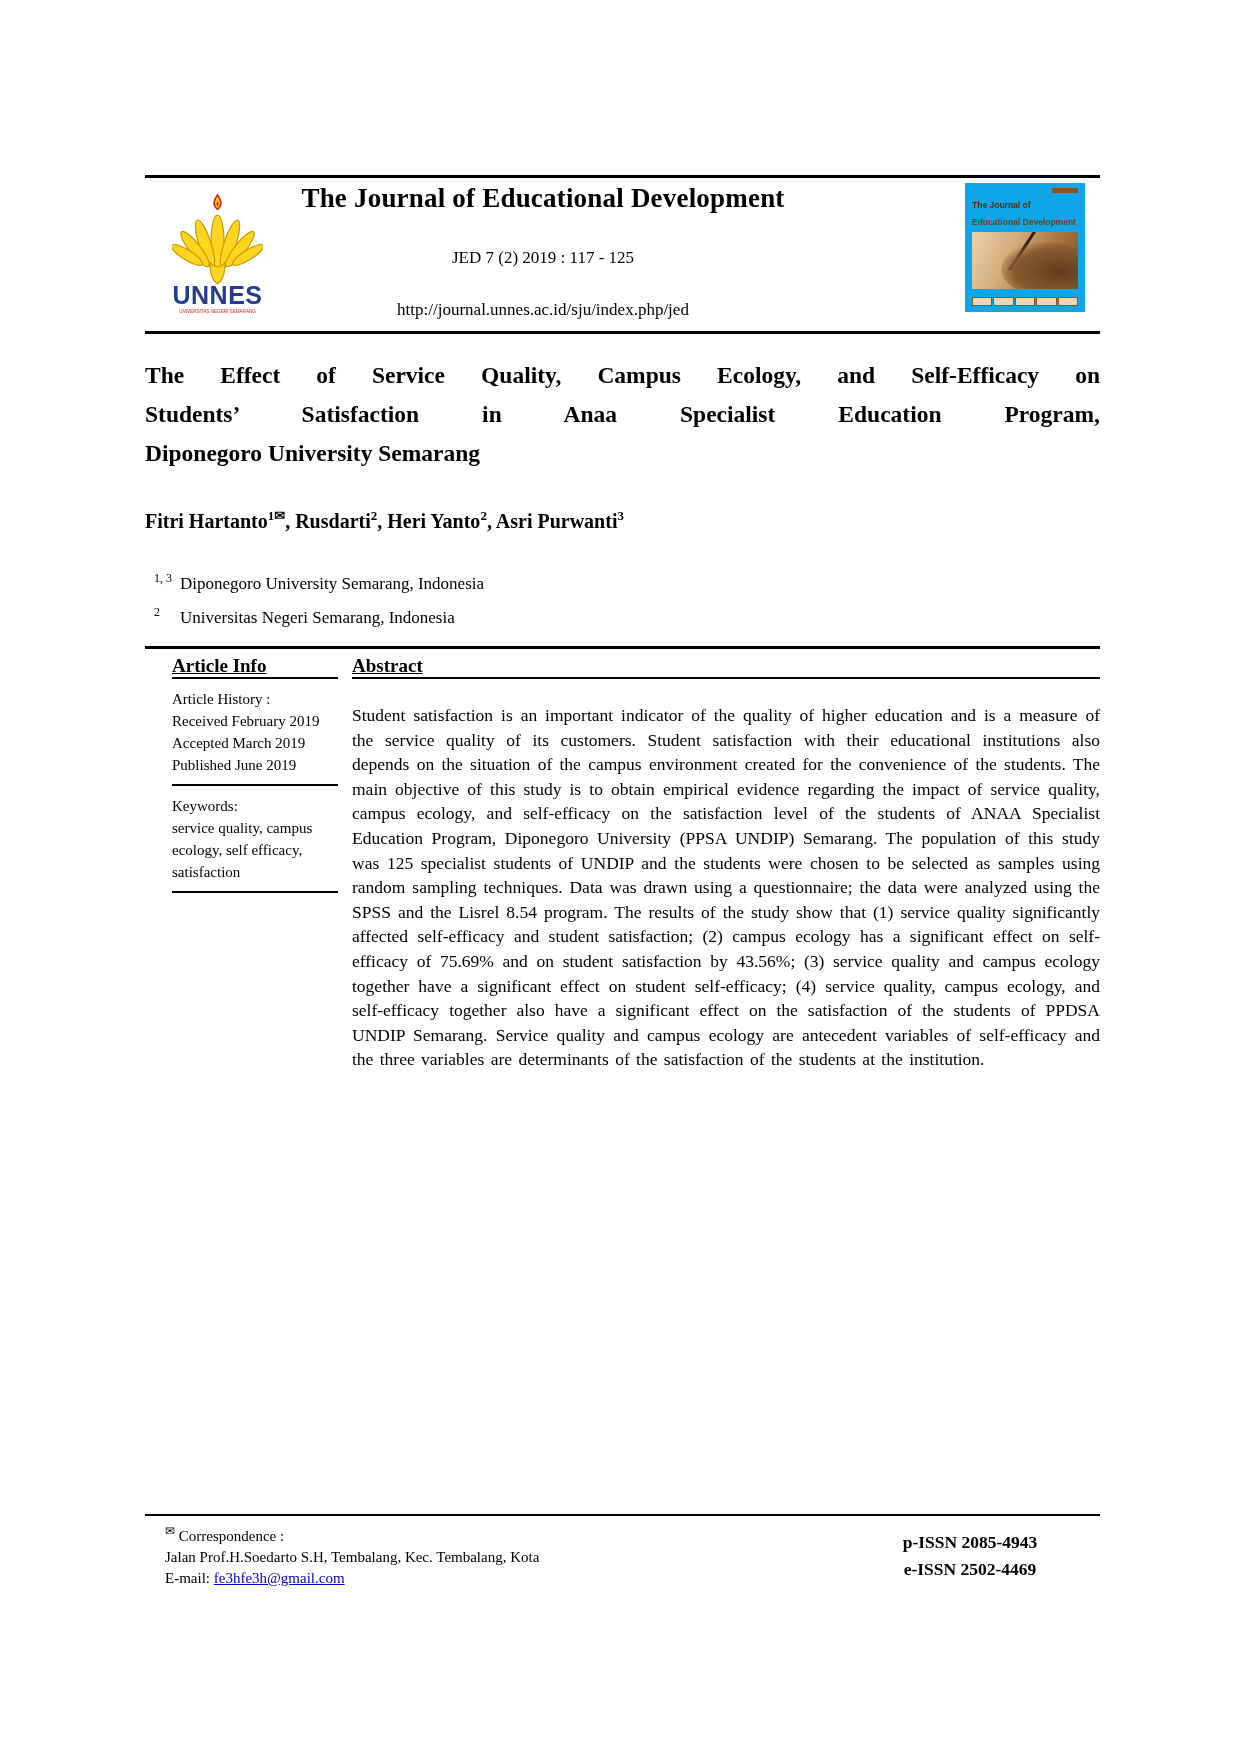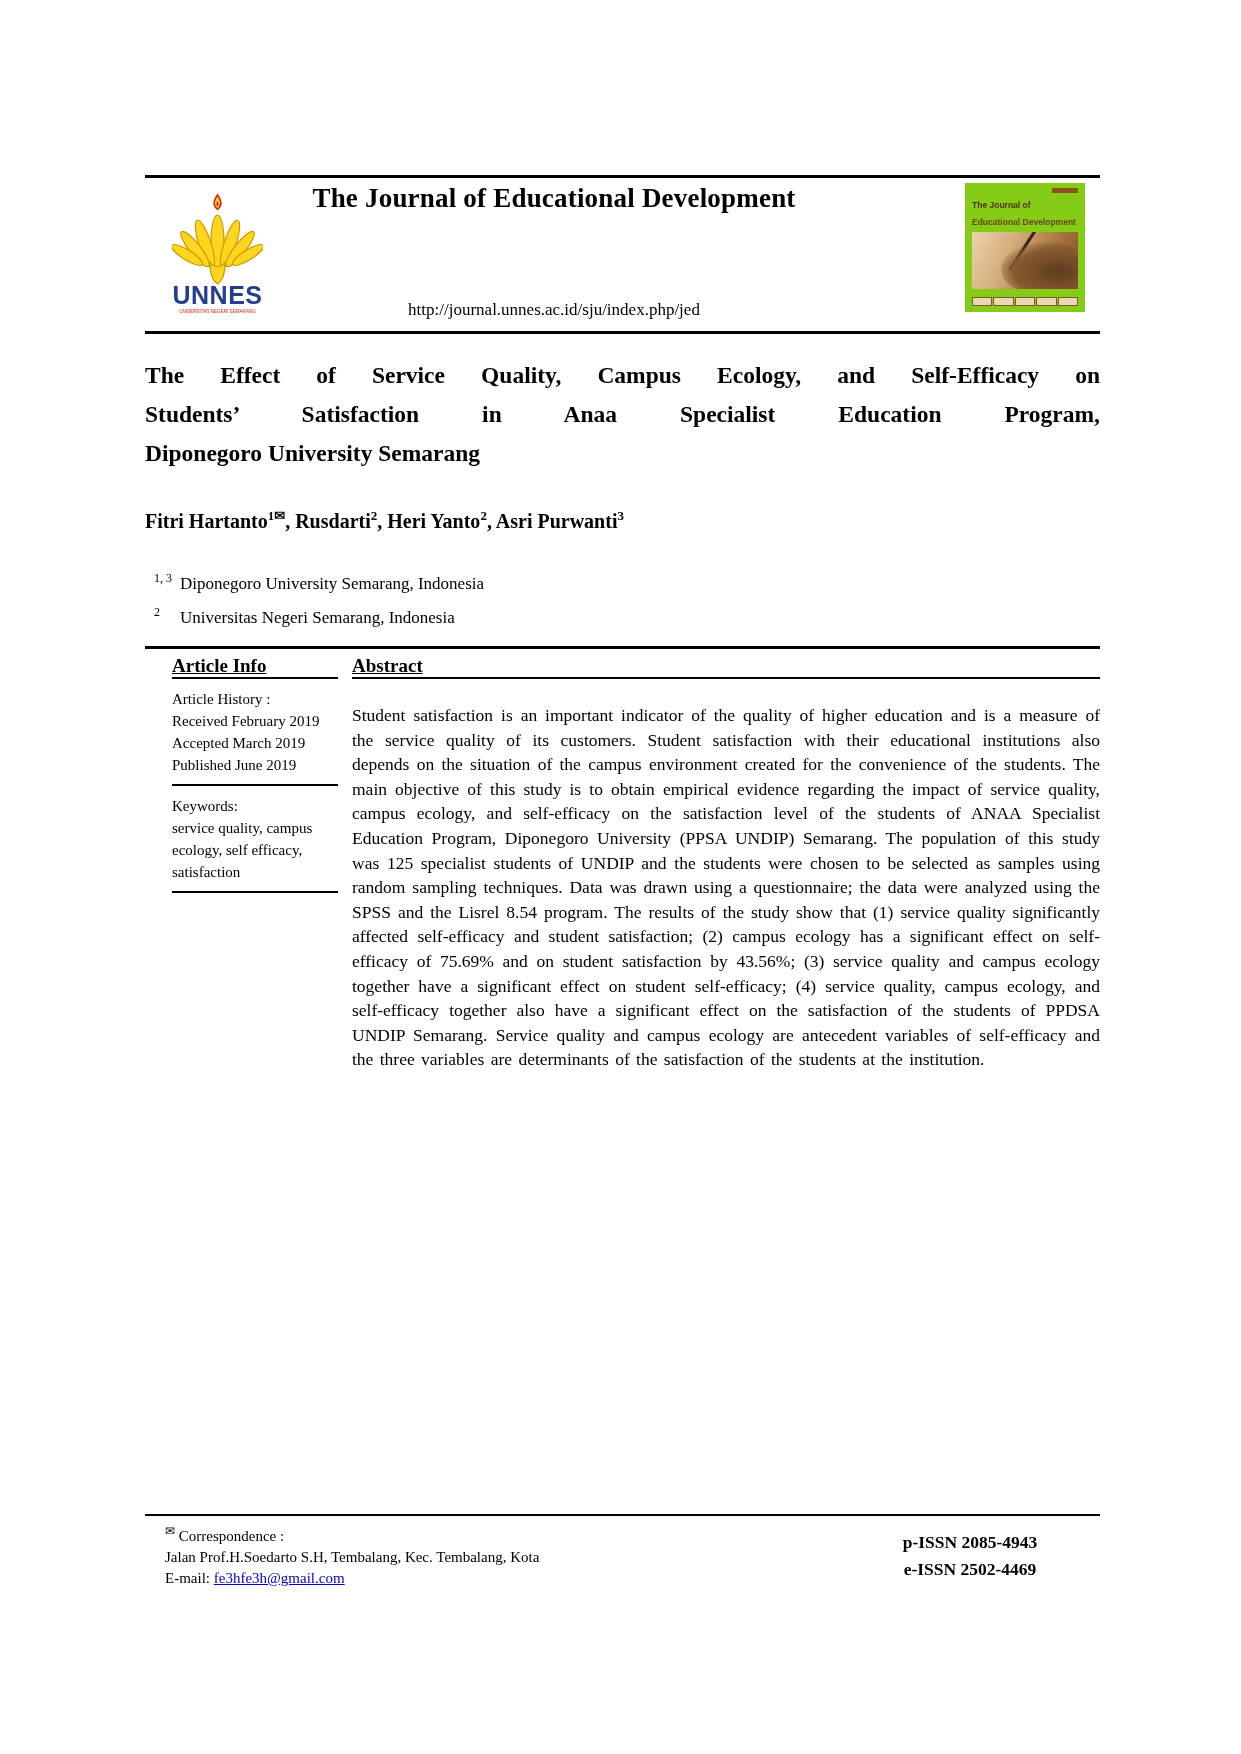--- a/index.html
+++ b/index.html
@@ -8,30 +8,30 @@
     font-family:"Liberation Serif","DejaVu Serif",serif; color:#000;
     overflow:hidden;
   }
   .rule { position:absolute; left:145px; width:955px; background:#000; }
   #rule-top { top:175px; height:3px; }
   #rule-header-bottom { top:331px; height:3px; }
   #rule-info-top { top:646px; height:3px; }
   #rule-footer { top:1514px; height:2px; }
 
   
-  .header-center { position:absolute; left:244px; top:0; width:620px; height:340px; }
+  .header-center { position:absolute; left:233px; top:0; width:620px; height:340px; }
   .journal-title { position:absolute; top:183px; left:0; right:0; text-align:center;
                    font-size:27px; font-weight:bold; letter-spacing:0.2px; }
   .issue-info    { position:absolute; top:248px; left:0; right:0; text-align:center; font-size:17px; }
   .journal-url   { position:absolute; top:300px; left:0; right:0; text-align:center; font-size:17px; }
 
   .logo { position:absolute; left:172px; top:192px; width:91px; height:124px; }
 
   .cover { position:absolute; left:965px; top:183px; width:120px; height:129px;
-           background:#84cc16; box-sizing:border-box; padding:5px 7px 6px;
+           background:#0ea5e9; box-sizing:border-box; padding:5px 7px 6px;
            display:flex; flex-direction:column; }
   .cover-code { height:5px; width:26px; background:#8a5420; margin-left:auto; }
   .cover-title { margin-top:7px; font-family:"Liberation Sans",sans-serif; font-weight:bold;
                  font-size:8.5px; line-height:10px; color:#4f3010; }
   .cover-title-2 { color:#6b4516; }
   .cover-photo { margin-top:5px; height:57px; position:relative; overflow:hidden;
                  background:linear-gradient(115deg,#ecd2ae 0%,#d4ad7c 35%,#a5713d 70%,#7c4e22 100%); }
   .cover-hand { position:absolute; right:-12%; top:18%; width:85%; height:95%; border-radius:50%;
                 background:radial-gradient(ellipse at 65% 55%, #5f3c1d 0%, #875b30 55%, rgba(0,0,0,0) 78%); }
   .cover-pen { position:absolute; left:46%; top:-10%; width:3px; height:85%;
@@ -99,20 +99,21 @@
         <ellipse cx="76" cy="63" rx="5" ry="18" transform="rotate(58 76 63)"></ellipse>
       </g>
       <path d="M38 70 C38 82 40 88 45.5 92 C51 88 53 82 53 70 C50 76 41 76 38 70 Z" fill="#FFD520" stroke="#C79A02" stroke-width="1.2"></path>
       <text x="45.5" y="112" text-anchor="middle" font-family="Liberation Sans, sans-serif" font-weight="bold" font-size="25" fill="#253D8F" letter-spacing="0.5">UNNES</text>
       <text x="45.5" y="121" text-anchor="middle" font-family="Liberation Sans, sans-serif" font-size="4.6" fill="#D3261A">UNIVERSITAS NEGERI SEMARANG</text>
     </svg>
   </div>
 
   <div class="header-center">
     <div class="journal-title">The Journal of Educational Development</div>
+    <div class="issue-info">JED 7 (2) 2019 : 117 - 125</div>
     <div class="journal-url">http://journal.unnes.ac.id/sju/index.php/jed</div>
   </div>
 
   <div class="cover">
     <div class="cover-code"></div>
     <div class="cover-title">The Journal of</div>
     <div class="cover-title cover-title-2">Educational Development</div>
     <div class="cover-photo">
       <div class="cover-pen"></div>
       <div class="cover-hand"></div>

